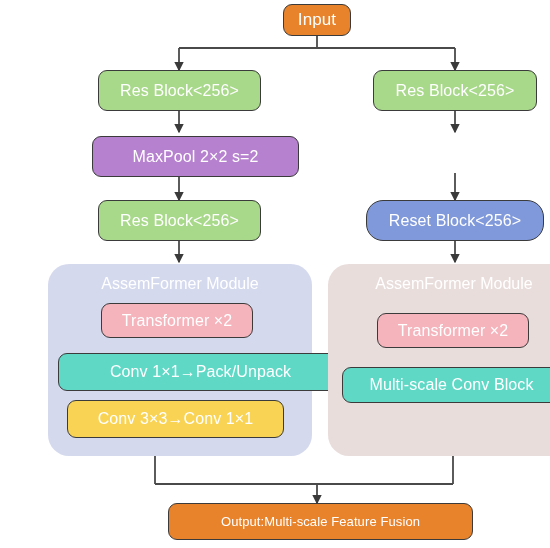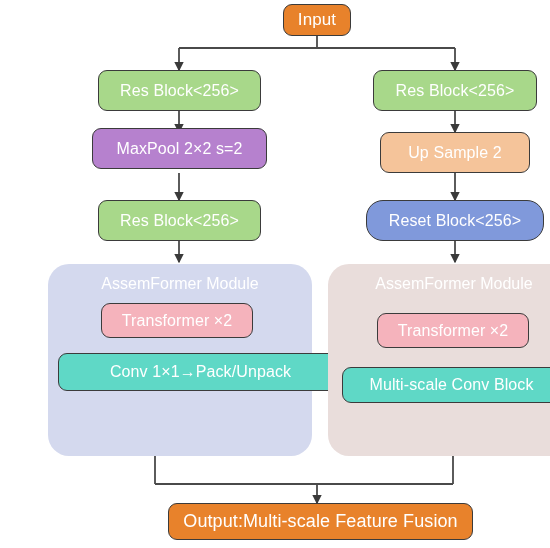--- a/index.html
+++ b/index.html
@@ -84,42 +84,42 @@
       <path d="M 413 455 L 413 484"></path>
       <path d="M 115 484 L 413 484"></path>
       <path d="M 277 484 L 277 503" marker-end="url(#arrow)"></path>
     </g>
   </svg>
 
   <div class="node" style="left:243px; top:4px; width:68px; height:32px; background:#E8822B; font-size:17px;">Input</div>
 
   <div class="node" style="left:58px; top:70px; width:163px; height:41px; background:#A8D88A; font-size:16px;">Res Block&lt;256&gt;</div>
 
-  <div class="node" style="left:52px; top:128px; width:175px; height:41px; background:#B681CE; font-size:16px;">MaxPool 2×2 s=2</div>
+  <div class="node" style="left:52px; top:136px; width:207px; height:41px; background:#B681CE; font-size:16px;">MaxPool 2×2 s=2</div>
 
   <div class="node" style="left:58px; top:200px; width:163px; height:41px; background:#A8D88A; font-size:16px;">Res Block&lt;256&gt;</div>
 
   <div class="node" style="left:333px; top:70px; width:164px; height:41px; background:#A8D88A; font-size:16px;">Res Block&lt;256&gt;</div>
 
-  <div class="node" style="left:340px; top:132px; width:150px; height:41px; background:#F5C49A; font-size:16px;">Up Sample 2</div>
 
   <div class="node" style="left:326px; top:200px; width:178px; height:41px; background:#8099DB; font-size:16px;border-radius:17px;">Reset Block&lt;256&gt;</div>
 
   <div class="module" style="left:8px; top:264px; width:264px; height:192px; background:#D4D9EE;">
     <div class="module-title" style="top:11px; font-size:16px;">AssemFormer Module</div>
 
     <div class="node" style="left:53px; top:39px; width:152px; height:35px; background:#F5B3BC; font-size:16px;">Transformer ×2</div>
 
     <div class="node" style="left:10px; top:89px; width:285px; height:38px; background:#5FD8C6; font-size:16px;">Conv 1×1→Pack/Unpack</div>
 
+    <div class="node" style="left:19px; top:136px; width:217px; height:38px; background:#F9D353; font-size:16px;">Conv 3×3→Conv 1×1</div>
   </div>
 
   <div class="module" style="left:288px; top:264px; width:252px; height:192px; background:#E9DDDB;">
     <div class="module-title" style="top:11px; font-size:16px;">AssemFormer Module</div>
 
     <div class="node" style="left:49px; top:49px; width:152px; height:35px; background:#F5B3BC; font-size:16px;">Transformer ×2</div>
 
     <div class="node" style="left:14px; top:103px; width:219px; height:36px; background:#5FD8C6; font-size:16px;">Multi-scale Conv Block</div>
   </div>
 
-  <div class="node" style="left:128px; top:503px; width:305px; height:37px; background:#E8822B; font-size:18px;">Output:Multi-scale Feature Fusion</div>
+  <div class="node" style="left:128px; top:503px; width:305px; height:37px; background:#E8822B; font-size:13px;">Output:Multi-scale Feature Fusion</div>
 
 </div>
 
 </body></html>

